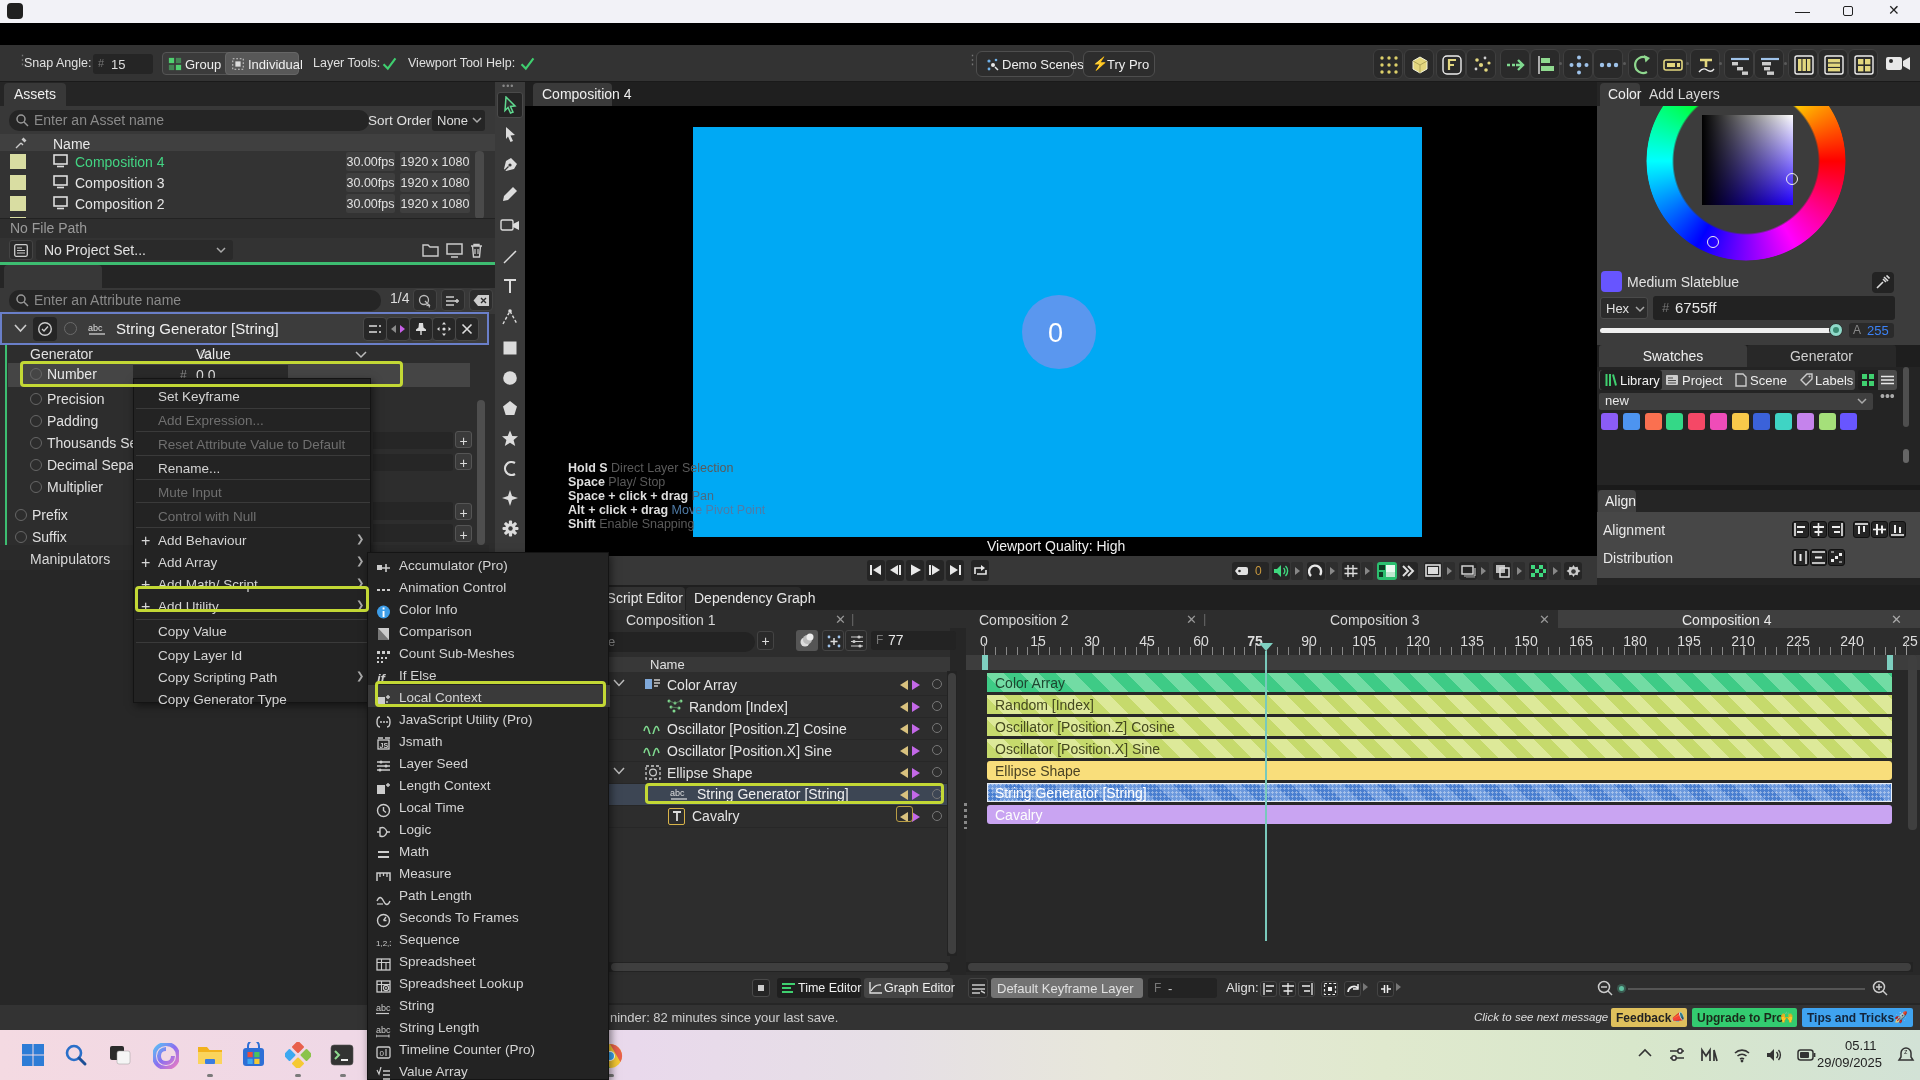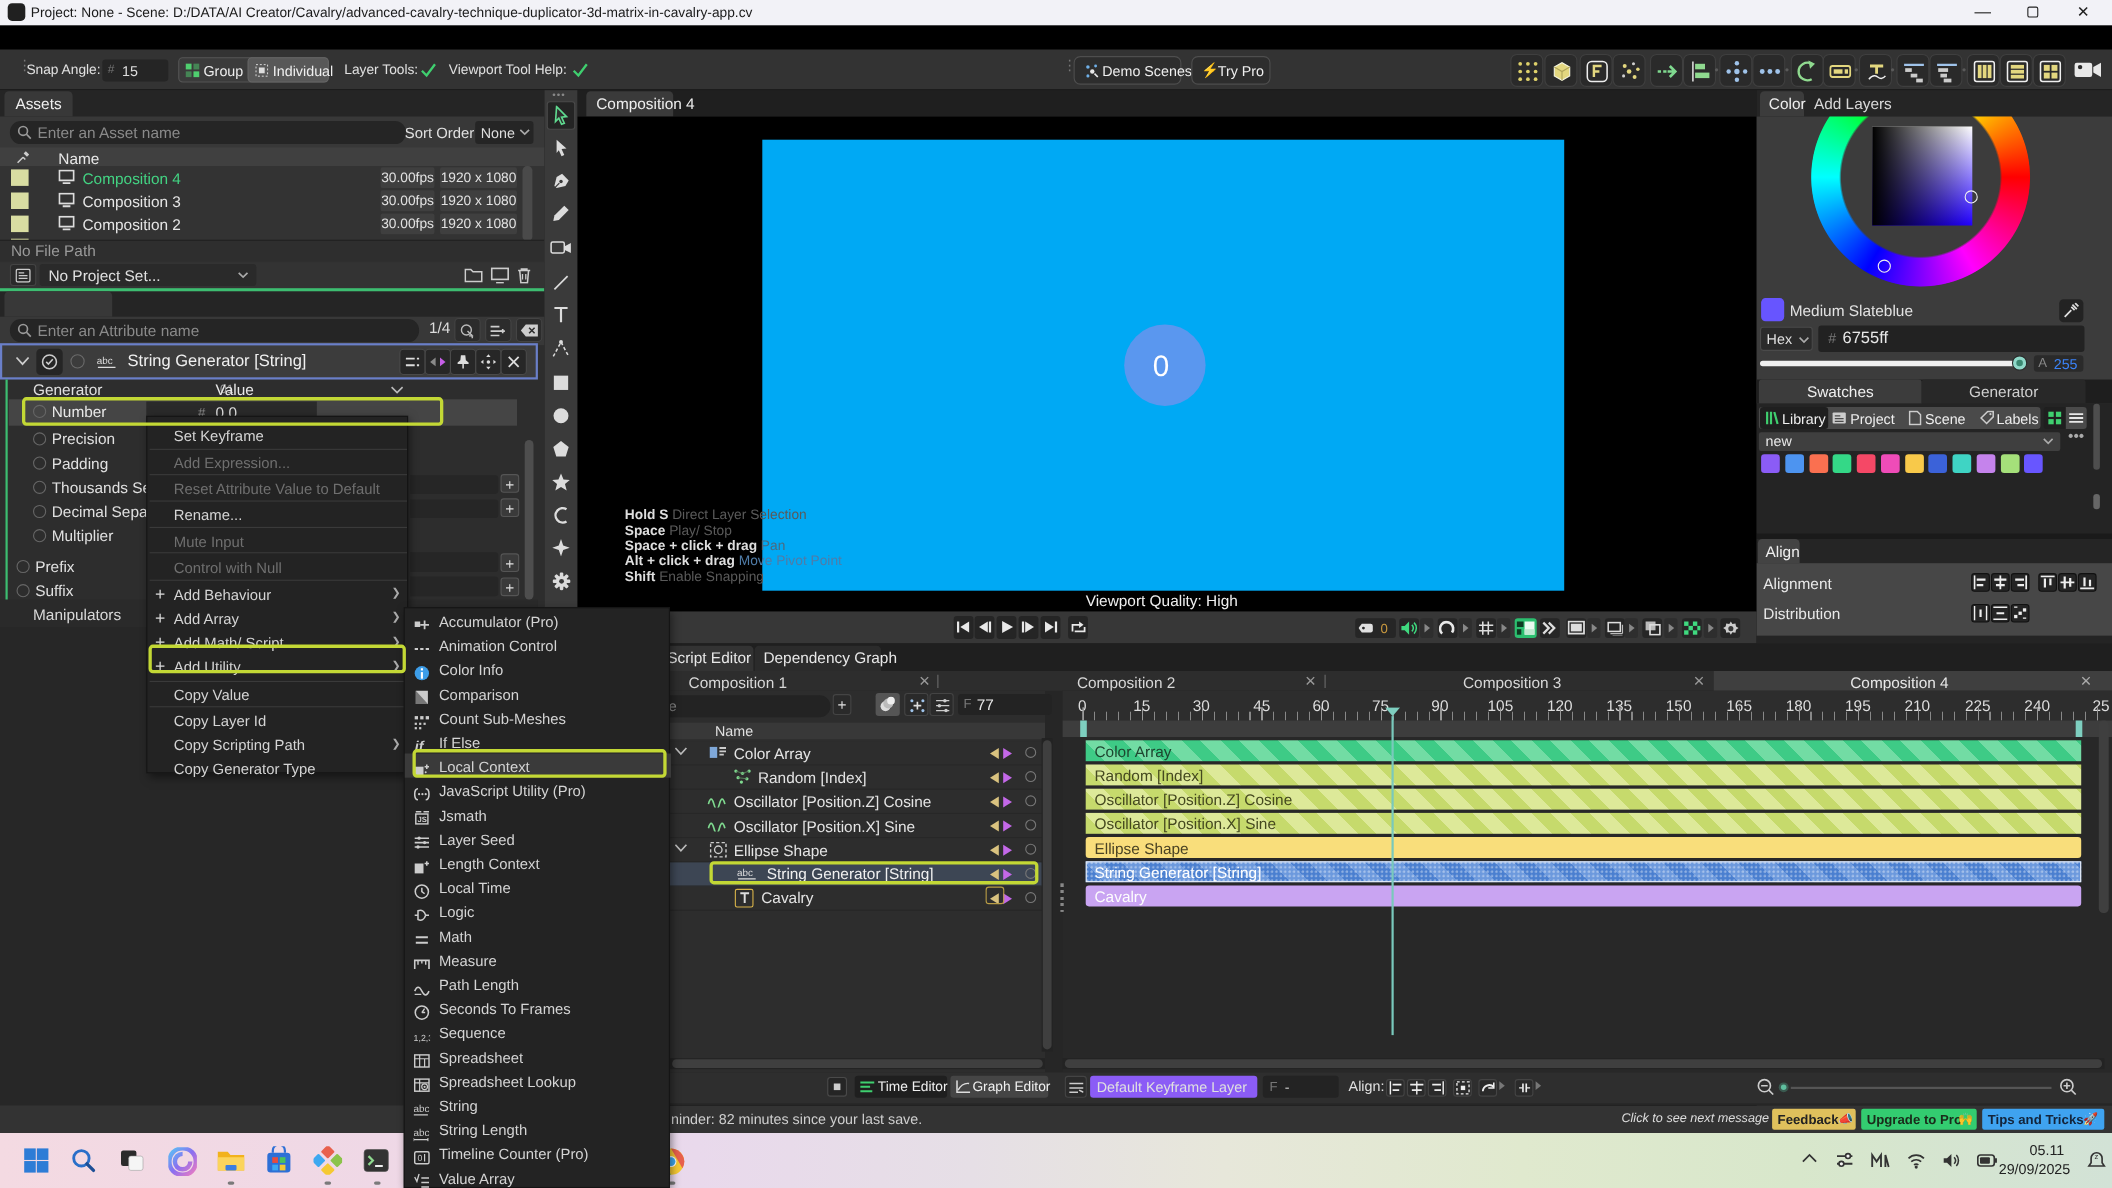--- a/index.html
+++ b/index.html
@@ -61,21 +61,20 @@
 .marr { position:absolute; left:222px; color:#aaa; font-size:10px; }
 .m2t { position:absolute; left:31px; white-space:nowrap; color:#d4d4d4; font-size:13.5px; }
 .anno { border:3px solid #c3d835; border-radius:4px; }
 .m2i { position:absolute; left:8px; width:15px; height:15px; }
 </style>
 </head>
 <body>
 <div id="app">
   <div class="abs" id="titlebar">
     <div class="abs" style="left:7px;top:3px;width:16px;height:16px;background:#202020;border-radius:4px;"></div>
-    <div class="txt" style="left:28px;top:4px;">Project: None - Scene: D:/DATA/AI Creator/Cavalry/advanced-cavalry-technique-duplicator-3d-matrix-in-cavalry-app.cv</div>
     <div class="txt" style="left:1795px;top:2px;font-size:15px;color:#222;">—</div>
     <div class="abs" style="left:1843px;top:6px;width:10px;height:10px;border:1px solid #222;border-radius:2px;"></div>
     <div class="txt" style="left:1888px;top:2px;font-size:14px;color:#222;">✕</div>
   </div>
   <div class="abs" id="toolbar">
     <div class="txt" style="left:16px;top:7px;color:#777;font-size:13px;letter-spacing:1px;">⋮</div>
     <div class="txt" style="left:24px;top:11px;color:#e0e0e0;font-size:12.5px;">Snap Angle:</div>
     <div class="abs" style="left:93px;top:9px;width:60px;height:20px;background:#252525;border-radius:3px;">
       <span class="txt" style="left:5px;top:3px;color:#777;font-size:11px;">#</span>
       <span class="txt" style="left:18px;top:3px;color:#ddd;font-size:13px;">15</span>
@@ -989,21 +988,21 @@
     <div class="abs" style="left:452px;top:86px;width:10px;height:285px;background:#232323;"></div>
     <div class="abs" style="left:453px;top:88px;width:8px;height:281px;background:#3f3f3f;border-radius:4px;"></div>
 
     <div class="abs" style="left:471px;top:43px;width:954px;height:347px;background:#282828;"></div>
     <div id="ruler" class="abs" style="left:471px;top:43px;width:954px;height:27px;background:#2d2d2d;">
       <span class="rnum" style="left:18px;">0</span>
         <span class="rnum" style="left:72px;">15</span>
         <span class="rnum" style="left:126px;">30</span>
         <span class="rnum" style="left:181px;">45</span>
         <span class="rnum" style="left:235px;">60</span>
-        <span class="rnum" style="left:289px;">75</span>
+        <span class="rnum" style="left:289px;font-weight:bold;">75</span>
         <span class="rnum" style="left:343px;">90</span>
         <span class="rnum" style="left:398px;">105</span>
         <span class="rnum" style="left:452px;">120</span>
         <span class="rnum" style="left:506px;">135</span>
         <span class="rnum" style="left:560px;">150</span>
         <span class="rnum" style="left:615px;">165</span>
         <span class="rnum" style="left:669px;">180</span>
         <span class="rnum" style="left:723px;">195</span>
         <span class="rnum" style="left:777px;">210</span>
         <span class="rnum" style="left:832px;">225</span>
@@ -1066,21 +1065,21 @@
           <path d="M2 9 q4 -7 10 -6" stroke="#ddd" stroke-width="1.3" fill="none"></path>
         </svg>
       <span class="txt" style="left:20px;top:3px;color:#f0f0f0;font-size:12.5px;">Graph Editor</span>
     </div>
     <div class="abs" style="left:473px;top:393px;width:20px;height:20px;background:#2a2a2a;border:1px solid #444;border-radius:3px;">
       <svg class="abs" style="left:3px;top:4px;" width="13" height="11" viewBox="0 0 13 11">
           <path d="M0 2 h13 M0 6 h13 M0 10 h8" stroke="#ccc" stroke-width="1.4"></path>
           <path d="M9 8 l4 2" stroke="#ccc" stroke-width="1.4"></path>
         </svg>
     </div>
-    <div class="abs" style="left:496px;top:393px;width:152px;height:20px;background:#8b5cf6;border-radius:3px;">
+    <div class="abs" style="left:496px;top:393px;width:152px;height:20px;background:#737373;border-radius:3px;">
       <span class="txt" style="left:6px;top:3px;color:#e0e0e0;font-size:13px;">Default Keyframe Layer</span>
     </div>
     <div class="abs" style="left:653px;top:393px;width:69px;height:20px;background:#232323;border-radius:3px;">
       <span class="txt" style="left:6px;top:3px;color:#777;font-size:12px;">F</span>
       <span class="txt" style="left:20px;top:3px;color:#ccc;font-size:13px;">-</span>
     </div>
     <span class="txt" style="left:731px;top:395px;color:#e0e0e0;font-size:13px;">Align:</span>
     <div class="al2" style="left:765px;">
         <svg width="14" height="14" viewBox="0 0 14 14">
           <path d="M2 1 v12" stroke="#eee" stroke-width="1.3"></path>

